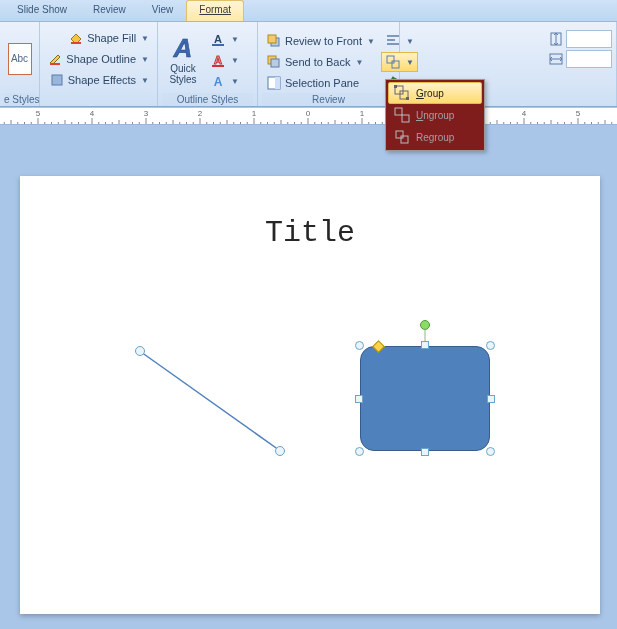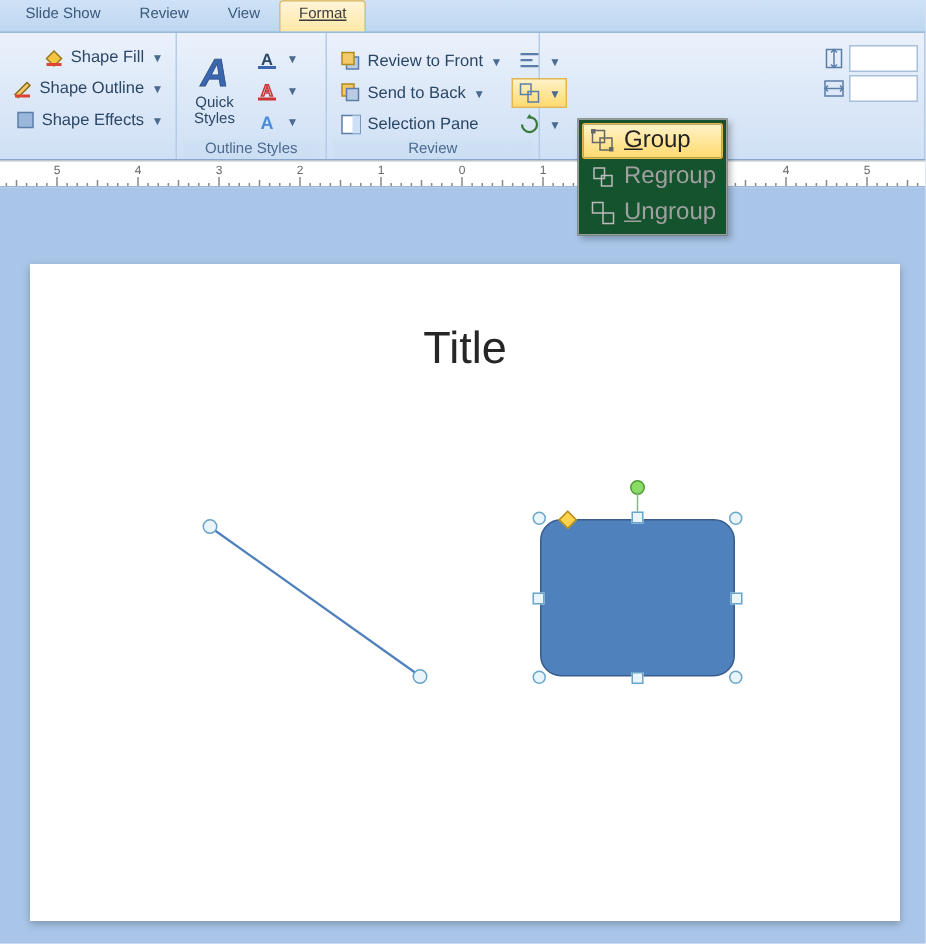--- a/index.html
+++ b/index.html
@@ -25,35 +25,35 @@
 
   .icon-sq { width: 16px; height: 16px; display: inline-flex; align-items: center; justify-content: center; }
 
   
   .ruler { height: 18px; background: #fff; border-bottom: 1px solid #9cb7d6; position: relative; overflow: hidden; font-size: 8px; color: #666; }
   .ruler .ticks { position: absolute; left: 0; right: 0; top: 0; bottom: 0; }
 
   
   .workspace { position: absolute; left: 0; right: 0; top: 126px; bottom: 0; background: #a9c5e8; overflow: hidden; }
   .slide { position: absolute; left: 20px; top: 50px; width: 580px; height: 438px; background: #fff; box-shadow: 0 2px 5px rgba(0,0,0,.25); }
-  .slide-title { text-align: center; font-size: 30px; color: #262626; margin-top: 40px; font-weight: 400; }
+  .slide-title { text-align: center; font-size: 30px; color: #262626; margin-top: 40px; font-weight: 400; font-family: Liberation Mono, monospace; }
 
   
   .line-shape { position: absolute; left: 115px; top: 170px; width: 150px; height: 110px; }
   .line-handle { position: absolute; width: 10px; height: 10px; border: 1px solid #66a3c7; background: #eaf5fb; border-radius: 50%; }
 
   .rect-shape { position: absolute; left: 340px; top: 170px; width: 130px; height: 105px; }
   .rrect { width: 100%; height: 100%; background: #4f81bd; border: 1px solid #385d8a; border-radius: 14px; }
   .sel-handle { position: absolute; width: 9px; height: 9px; background: #eaf5fb; border: 1px solid #6aa6c9; border-radius: 50%; }
   .sel-handle.sq { border-radius: 0; width: 8px; height: 8px; }
   .adj-handle { position: absolute; width: 9px; height: 9px; background: #ffd24d; border: 1px solid #b08a1b; transform: rotate(45deg); }
   .rot-handle { position: absolute; width: 10px; height: 10px; background: #8bdc64; border: 1px solid #4f9b33; border-radius: 50%; }
 
   
-  .menu { position: absolute; left: 385px; top: 79px; width: 100px; background: #14532d; border: 1px solid #9a9a9a; box-shadow: 2px 2px 4px rgba(0,0,0,.25); font-size: 16px; padding: 2px; z-index: 50; }
+  .menu { position: absolute; left: 385px; top: 79px; width: 100px; background: #7f1d1d; border: 1px solid #9a9a9a; box-shadow: 2px 2px 4px rgba(0,0,0,.25); font-size: 10px; padding: 2px; z-index: 50; }
   .menu-item { display: flex; align-items: center; gap: 6px; padding: 3px 6px; color: #555; }
   .menu-item.hl { background: linear-gradient(#fff2c8,#ffda6f); border: 1px solid #e6b74b; color: #222; border-radius: 2px; padding: 2px 5px; }
   .menu-item.dis { color: #a0a0a0; }
   .menu-icon { width: 16px; height: 16px; display: inline-flex; align-items: center; justify-content: center; }
   .underline-first::first-letter { text-decoration: underline; }
 
   
   svg { display: block; }
 
   .size-inputs { display: flex; flex-direction: column; gap: 2px; padding-top: 6px; }
@@ -66,20 +66,26 @@
 
 <div class="tabs">
   <div class="tab">Slide Show</div>
   <div class="tab">Review</div>
   <div class="tab">View</div>
   <div class="tab active">Format</div>
 </div>
 
 <div class="ribbon">
 
+  <div class="group" style="width:40px;">
+    <div class="group-body" style="flex-direction:column;align-items:center;justify-content:center;">
+      <div class="abc-frag">Abc</div>
+    </div>
+    <div class="group-title">e Styles</div>
+  </div>
 
   <div class="group" style="width:118px;">
     <div class="group-body vstack" style="padding-top:4px;">
       <div class="btn-sm">
         <span class="icon-sq">
           <svg width="16" height="16">
               <path d="M3 9 L8 4 L13 9 L8 14 Z" fill="#f4c542" stroke="#9b7a1e" stroke-width="1"></path>
               <rect x="3" y="12" width="10" height="2" fill="#d43"></rect>
             </svg>
         </span>
@@ -360,34 +366,34 @@
           <rect x="6" y="6" width="8" height="8" fill="none" stroke="#666"></rect>
           <rect x="0" y="0" width="3" height="3" fill="#666"></rect>
           <rect x="12" y="12" width="3" height="3" fill="#666"></rect>
         </svg>
       </span>
     <span class="underline-first">Group</span>
   </div>
   <div class="menu-item dis">
     <span class="menu-icon">
         <svg width="16" height="16">
+          <rect x="1" y="1" width="7" height="7" fill="none" stroke="#bbb"></rect>
+          <rect x="8" y="8" width="7" height="7" fill="none" stroke="#bbb"></rect>
+        </svg>
+      </span>
+    <span class="underline-first">Ungroup</span>
+  </div>
+  <div class="menu-item dis">
+    <span class="menu-icon">
+        <svg width="16" height="16">
           <rect x="2" y="2" width="7" height="7" fill="none" stroke="#bbb"></rect>
           <rect x="7" y="7" width="7" height="7" fill="none" stroke="#bbb"></rect>
         </svg>
       </span>
     <span>Regroup</span>
-  </div>
-  <div class="menu-item dis">
-    <span class="menu-icon">
-        <svg width="16" height="16">
-          <rect x="1" y="1" width="7" height="7" fill="none" stroke="#bbb"></rect>
-          <rect x="8" y="8" width="7" height="7" fill="none" stroke="#bbb"></rect>
-        </svg>
-      </span>
-    <span class="underline-first">Ungroup</span>
   </div>
 </div>
 
 <div class="workspace">
   <div class="slide">
     <div class="slide-title">Title</div>
 
     <div class="line-shape">
       <svg width="150" height="110">
           <line x1="6" y1="6" x2="144" y2="104" stroke="#4f81bd" stroke-width="1.5"></line>

